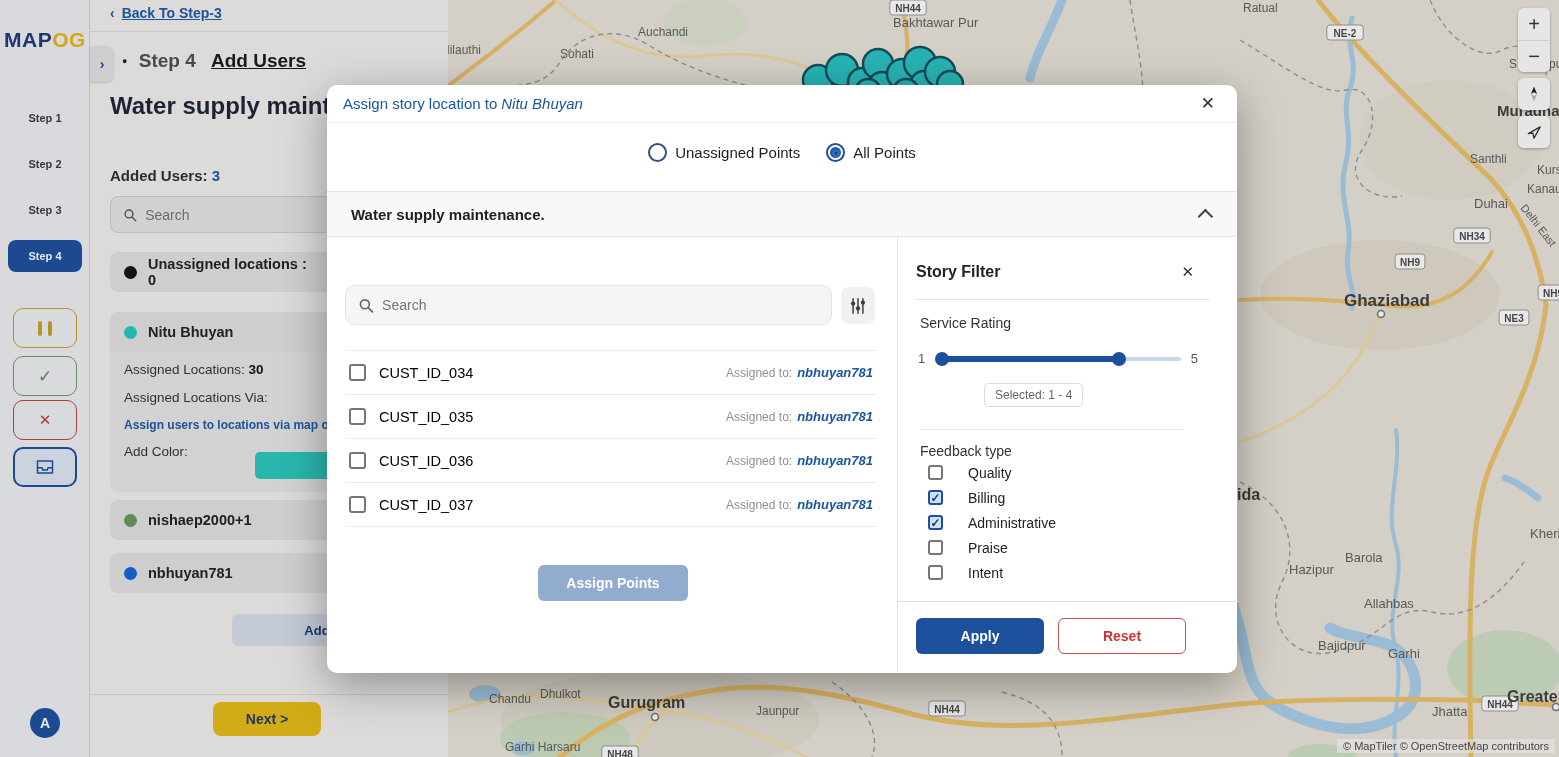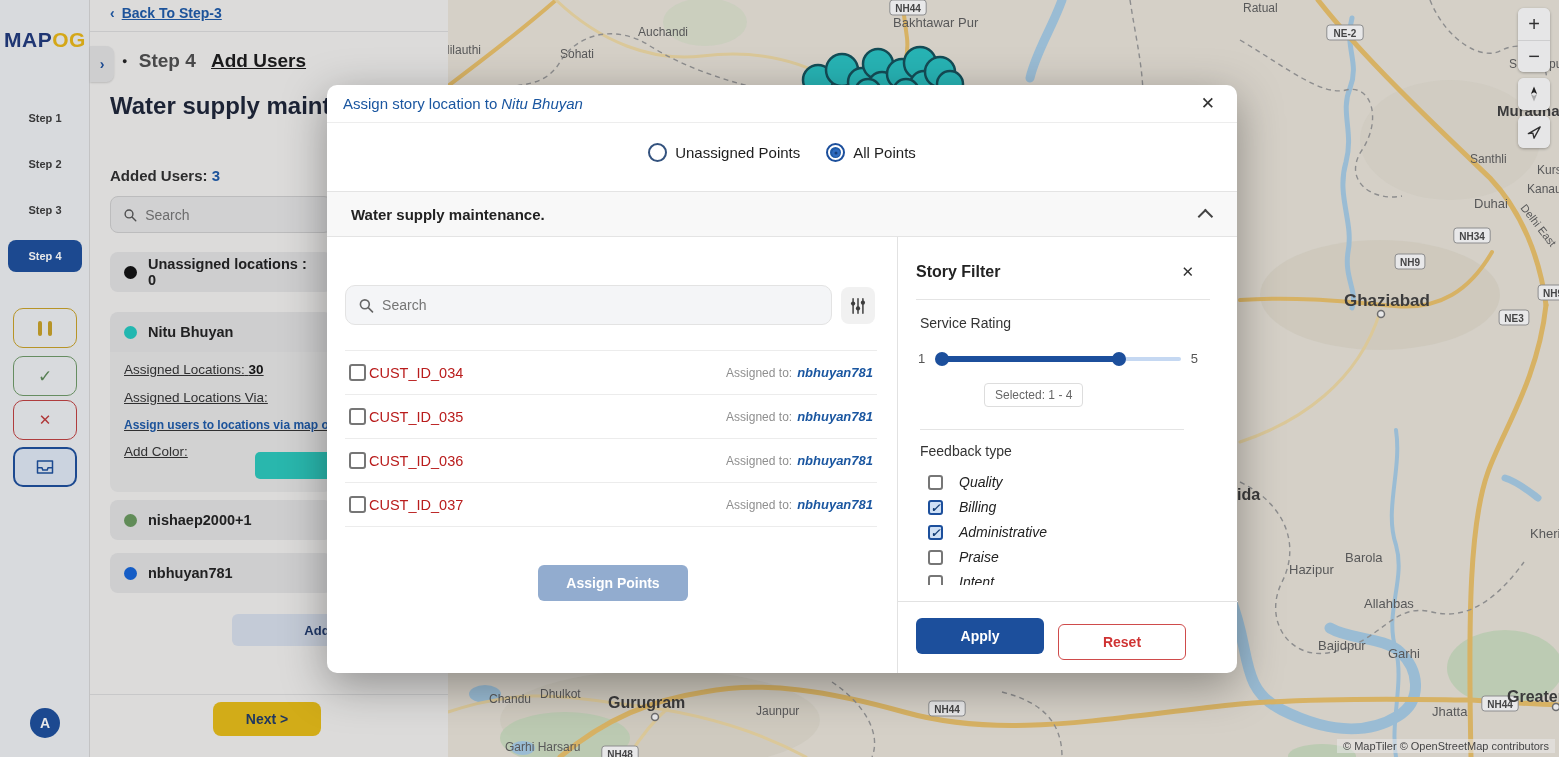--- a/index.html
+++ b/index.html
@@ -63,21 +63,21 @@
   #panel-search { position:absolute; left:20px; top:196px; width:222px; height:37px; }
   .search-box input { border:none; outline:none; background:transparent; font-size:14px;
     color:#333; width:100%; font-family:"Liberation Sans",sans-serif; }
   .gray-row { position:absolute; left:20px; width:222px; height:40px; background:#e2e2e2;
     border-radius:8px; display:flex; align-items:center; padding:0 14px; gap:11px;
     font-size:14.5px; font-weight:bold; color:#222; cursor:pointer; }
   .dot { width:13px; height:13px; border-radius:50%; flex:0 0 13px; }
   #row-unassigned { top:252px; }
   #row-user1 { top:312px; border-radius:8px 8px 0 0; }
   #user1-details { position:absolute; left:20px; top:352px; width:222px; height:140px;
-    background:#e7e7e6; border-radius:0 0 8px 8px; padding:10px 14px; font-size:13.5px; color:#333;text-decoration:underline; }
+    background:#e7e7e6; border-radius:0 0 8px 8px; padding:10px 14px; font-size:13.5px; color:#333; }
   .det-line { margin-bottom:13px; }
   .det-line b { color:#111; }
   #via-pill { position:absolute; left:228px; top:38px; width:60px; height:27px; background:#fbfbfb;
     border:1px solid #9db1c9; border-radius:14px; }
   #assign-hint { color:#1d5aa8; font-weight:bold; font-size:12px; margin-bottom:12px; white-space:nowrap; cursor:pointer; }
   #add-color-row { display:flex; align-items:flex-end; }
   #color-swatch { position:absolute; left:145px; top:100px; width:120px; height:27px;
     background:#2bc9bd; border-radius:5px; cursor:pointer; }
   #row-user2 { top:500px; } #row-user3 { top:553px; }
   #row-user2, #row-user3 { font-weight:bold; }
@@ -121,21 +121,21 @@
   #select-row .lbl { font-size:14px; color:#222; margin-left:8px; }
   #sel-count { margin-left:auto; font-size:14px; color:#333; }
   #sel-count .blue { color:#1a56a0; }
   #modal-search { position:absolute; left:18px; top:48px; width:487px; height:40px;
     background:#f4f5f7; border:1px solid #e3e3e3; border-radius:10px; }
   #filter-btn { position:absolute; left:514px; top:50px; width:34px; height:37px; background:#f1f1f1;
     border-radius:8px; display:flex; align-items:center; justify-content:center; cursor:pointer; }
   #cust-list { position:absolute; left:18px; top:100px; width:532px; height:208px; overflow:hidden; }
   .cust-row { height:44px; display:flex; align-items:center; border-bottom:1px solid #ececec; padding:0 4px; }
   .cust-row.clipped { margin-top:-30px; }
-  .cust-id { font-size:14.5px; color:#b91c1c; margin-left:3px; }
+  .cust-id { font-size:14.5px; color:#000000; margin-left:13px; }
   .assigned { margin-left:auto; font-size:12px; color:#8f8f8f; }
   .assigned b { font-size:13px; color:#1a56a0; font-style:italic; margin-left:5px; }
   #assign-btn { position:absolute; left:211px; top:328px; width:150px; height:36px; background:#92accf;
     color:#fff; border:none; border-radius:6px; font-size:14px; font-weight:bold; cursor:pointer;
     font-family:"Liberation Sans",sans-serif; }
 
   #filter-head { position:absolute; left:18px; top:26px; width:304px; display:flex; align-items:center; }
   #filter-head .t { font-size:16px; font-weight:bold; color:#222; }
   #filter-close { margin-left:auto; margin-right:26px; font-size:15px; color:#333; cursor:pointer; }
   #filter-div1 { position:absolute; left:18px; top:62px; width:294px; height:1px; background:#e4e4e4; }
@@ -145,29 +145,29 @@
   #slider { position:relative; flex:1; height:14px; cursor:pointer; }
   #slider .track { position:absolute; left:0; right:0; top:5px; height:4px; background:#c5d8f2; border-radius:2px; }
   #slider .fill { position:absolute; left:2%; width:73%; top:4px; height:6px; background:#1c4f9c; border-radius:3px; }
   .handle { position:absolute; top:0; width:14px; height:14px; border-radius:50%; background:#1c4f9c; cursor:grab; }
   #h1 { left:0; } #h2 { left:72%; }
   #sel-badge { position:absolute; left:86px; top:146px; border:1px solid #ddd; border-radius:4px;
     background:#fff; color:#666; font-size:12px; padding:4px 10px; }
   #filter-div2 { position:absolute; left:22px; top:192px; width:264px; height:1px; background:#e4e4e4; }
   #fb-label { position:absolute; left:22px; top:206px; font-size:14px; color:#333; }
   #fb-options { position:absolute; left:30px; top:228px; width:260px; height:120px; overflow:hidden; }
-  .fb-row { height:25px; display:flex; align-items:flex-end; gap:16px; font-size:14px; color:#222;font-style:italic; }
+  .fb-row { height:25px; display:flex; align-items:flex-start; gap:25px; font-size:14px; color:#222; }
   .fb-row .cbx { width:15px; height:15px; flex:0 0 15px; }
   #filter-footer { position:absolute; left:0; bottom:0; width:340px; height:72px; border-top:1px solid #e2e2e2; }
   #apply-btn { position:absolute; left:18px; top:16px; width:128px; height:36px; background:#1c4f9c;
     color:#fff; font-size:14px; font-weight:bold; border:none; border-radius:6px; cursor:pointer;
     font-family:"Liberation Sans",sans-serif; }
   #reset-btn { position:absolute; left:160px; top:16px; width:128px; height:36px; background:#fff;
     color:#cf3333; font-size:14px; font-weight:bold; border:1px solid #cf4b4b; border-radius:6px; cursor:pointer;
-    font-family:"Liberation Sans",sans-serif;margin-top:6px; }
+    font-family:"Liberation Sans",sans-serif; }
 </style>
 </head>
 <body>
 
 <svg id="map" width="1559" height="757" viewBox="0 0 1559 757">
   <rect x="0" y="0" width="1559" height="757" fill="#eae5da"></rect>
 
   <ellipse cx="1380" cy="295" rx="120" ry="55" fill="#ded7c7" opacity="0.55"></ellipse>
   <ellipse cx="660" cy="720" rx="160" ry="50" fill="#ded7c7" opacity="0.5"></ellipse>
   <ellipse cx="1450" cy="140" rx="90" ry="60" fill="#e2dccd" opacity="0.5"></ellipse>

